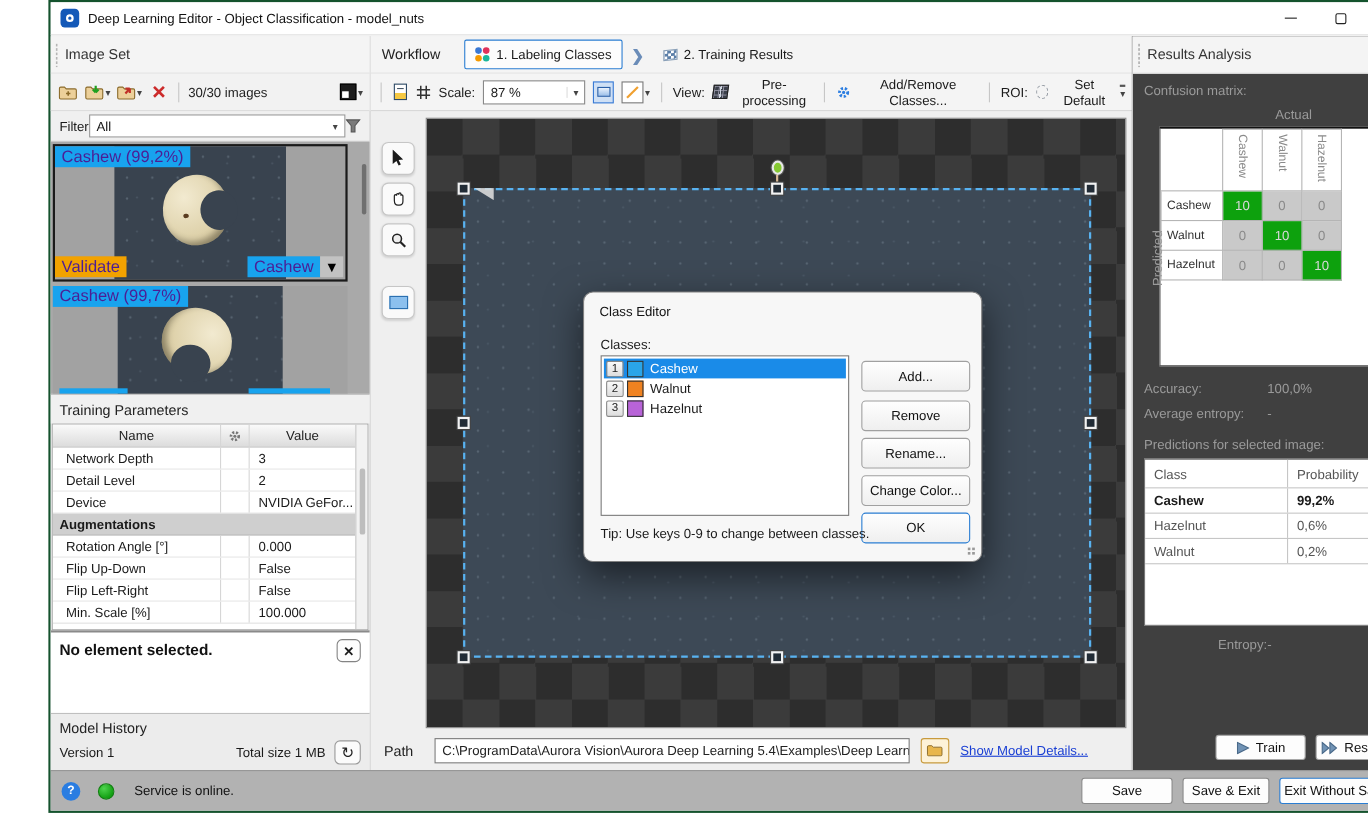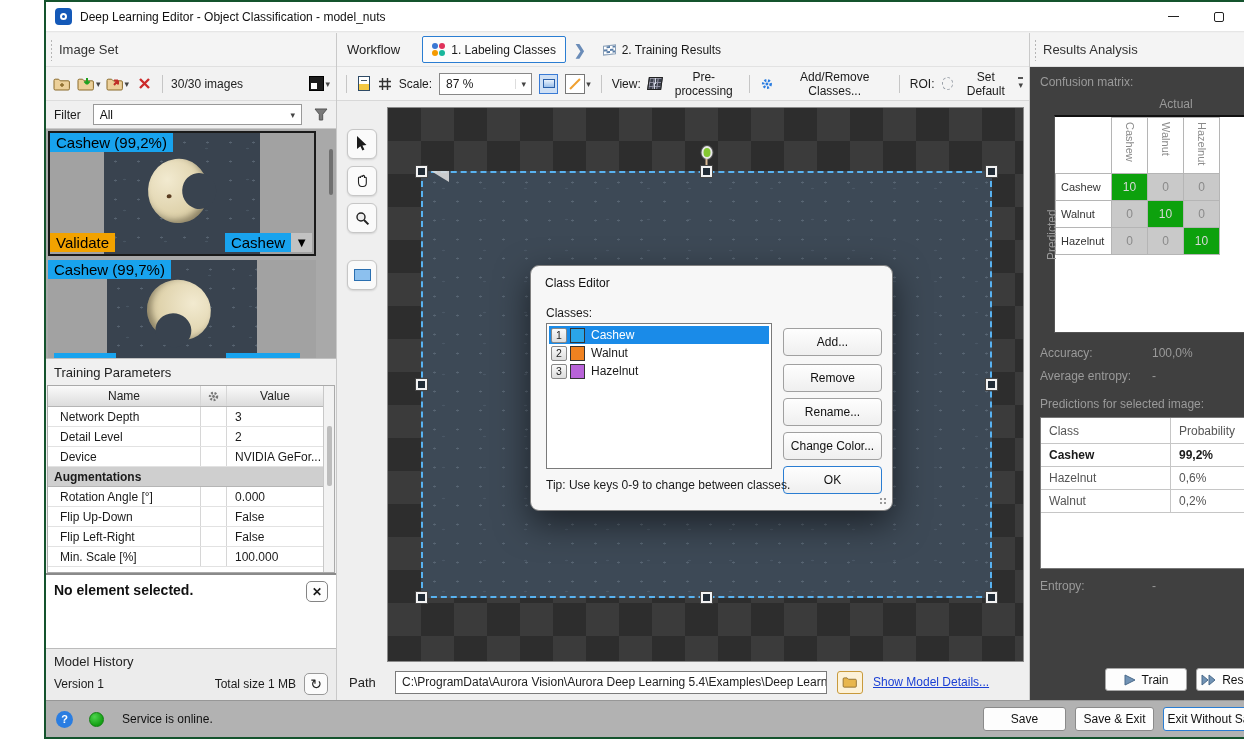--- a/index.html
+++ b/index.html
@@ -36,42 +36,42 @@
   .is-toolbar { height:34px; display:flex; align-items:center; gap:5px; padding:0 6px;
                 background:#f2f2f2; border-bottom:1px solid #ddd; }
   .tbtn { display:flex; align-items:center; justify-content:center; min-width:20px; height:24px;
           border-radius:3px; }
   .caret { font-size:9px; color:#444; margin-left:1px; }
   .vsep { width:1px; height:18px; background:#c6c6c6; margin:0 3px; }
   .count-text { color:#222; }
   .img-toggle { width:15px; height:15px; background:#1c1c1c; position:relative; border:1px solid #000; }
   .img-toggle i { position:absolute; left:1px; bottom:1px; width:6px; height:6px; background:#fff; }
 
-  .filter-row { height:28px; display:flex; align-items:center; padding:0 8px; gap:12px;
+  .filter-row { height:28px; display:flex; align-items:center; padding:0 8px; gap:0;
                 border-bottom:1px solid #c9c9c9; }
   .filter-select { flex:1; height:21px; background:#fff; border:1px solid #999; display:flex;
                    align-items:center; padding:0 6px; color:#111; }
   .filter-select .caret { margin-left:auto; }
 
   .thumbs { height:229px; background:#a9a9a9; position:relative; overflow:hidden; }
   .thumb { position:absolute; left:2px; width:268px; background:#a2a2a2; }
   .thumb.selected { border:2px solid #1a1a1a; }
   .photo { position:absolute; top:0; bottom:0; left:50%; transform:translateX(-50%);
            background-color:#39434f;
            background-image:
              radial-gradient(rgba(195,215,230,.22) 1px, transparent 1.4px),
              radial-gradient(rgba(160,185,205,.14) 1px, transparent 1.4px);
            background-size:23px 19px, 41px 31px; }
   .cashew { position:absolute; }
   .cashew .bodyp { width:60px; height:64px; border-radius:52% 48% 50% 50%;
                    background:radial-gradient(circle at 35% 30%, #f2ead0, #ddd0a8 65%, #b3a274);
                    box-shadow:inset -3px -4px 6px rgba(0,0,0,.3); }
   .cashew .bite { position:absolute; width:34px; height:36px; border-radius:50%; background:#39434f; }
   .cashew .spot { position:absolute; width:5px; height:4px; border-radius:50%; background:#5a3c20; }
-  .tlabel { position:absolute; font-size:15px; color:#000000; padding:1px 6px; white-space:nowrap; }
+  .tlabel { position:absolute; font-size:15px; color:#4c1d95; padding:1px 6px; white-space:nowrap; }
   .lbl-tr { display:flex; position:absolute; right:2px; bottom:2px; align-items:stretch; }
   .lbl-tr .tri { background:#c2c2c2; color:#000; font-size:13px; padding:2px 4px 0 4px; }
   .thumb-strip { position:absolute; bottom:0; height:5px; }
   .thumb-scroll { position:absolute; right:1px; top:14px; width:9px; height:200px; }
   .thumb-scroll i { display:block; width:4px; height:46px; margin:6px auto 0; background:#6f6f6f; border-radius:2px; }
 
   .tp-header { height:27px; display:flex; align-items:center; padding-left:8px; font-size:13px;
                color:#222; border-top:1px solid #c0c0c0; background:#f0f0f0; }
   .tp-table { flex:1; margin:0 1px; background:#fff; border:1px solid #aaa; overflow:hidden;
               position:relative; display:flex; }
@@ -214,21 +214,21 @@
   .stat-row .lab { width:112px; }
   .pred-label { margin-top:14px; margin-bottom:6px; }
   .pred-table { width:236px; height:152px; background:#fff; border:1px solid #777; }
   .pt-row { display:flex; height:23px; border-bottom:1px solid #c6c6c6; align-items:center; }
   .pt-row.head { height:26px; color:#555; }
   .pt-c1 { width:130px; padding-left:8px; border-right:1px solid #c6c6c6; align-self:stretch; display:flex; align-items:center; }
   .pt-c2 { padding-left:8px; }
   .pt-row.first { font-weight:bold; color:#1a1a1a; }
   .pt-row.norm { color:#555; }
   .entropy-row { margin-top:10px; display:flex; }
-  .entropy-row .lab { width:112px; }
+  .entropy-row .lab { width:112px;text-align:right; }
   .train-row { display:flex; justify-content:flex-end; gap:9px; padding:0 14px 9px 0; }
   .action-btn { width:82px; height:23px; border:1px solid #a8a8a8; border-radius:3px; background:#fdfdfd;
                 display:flex; align-items:center; justify-content:center; gap:6px; color:#111; }
 
   
   .status-bar { position:absolute; left:0; right:0; bottom:0; height:37px; background:#b2b2b2;
                 border-top:1px solid #979797; display:flex; align-items:center; padding:0 10px; }
   .help-icon { width:17px; height:17px; border-radius:50%; background:#2a7de1; color:#fff; font-weight:bold;
                font-size:11px; display:flex; align-items:center; justify-content:center; }
   .green-dot { width:15px; height:15px; border-radius:50%; margin-left:16px;

